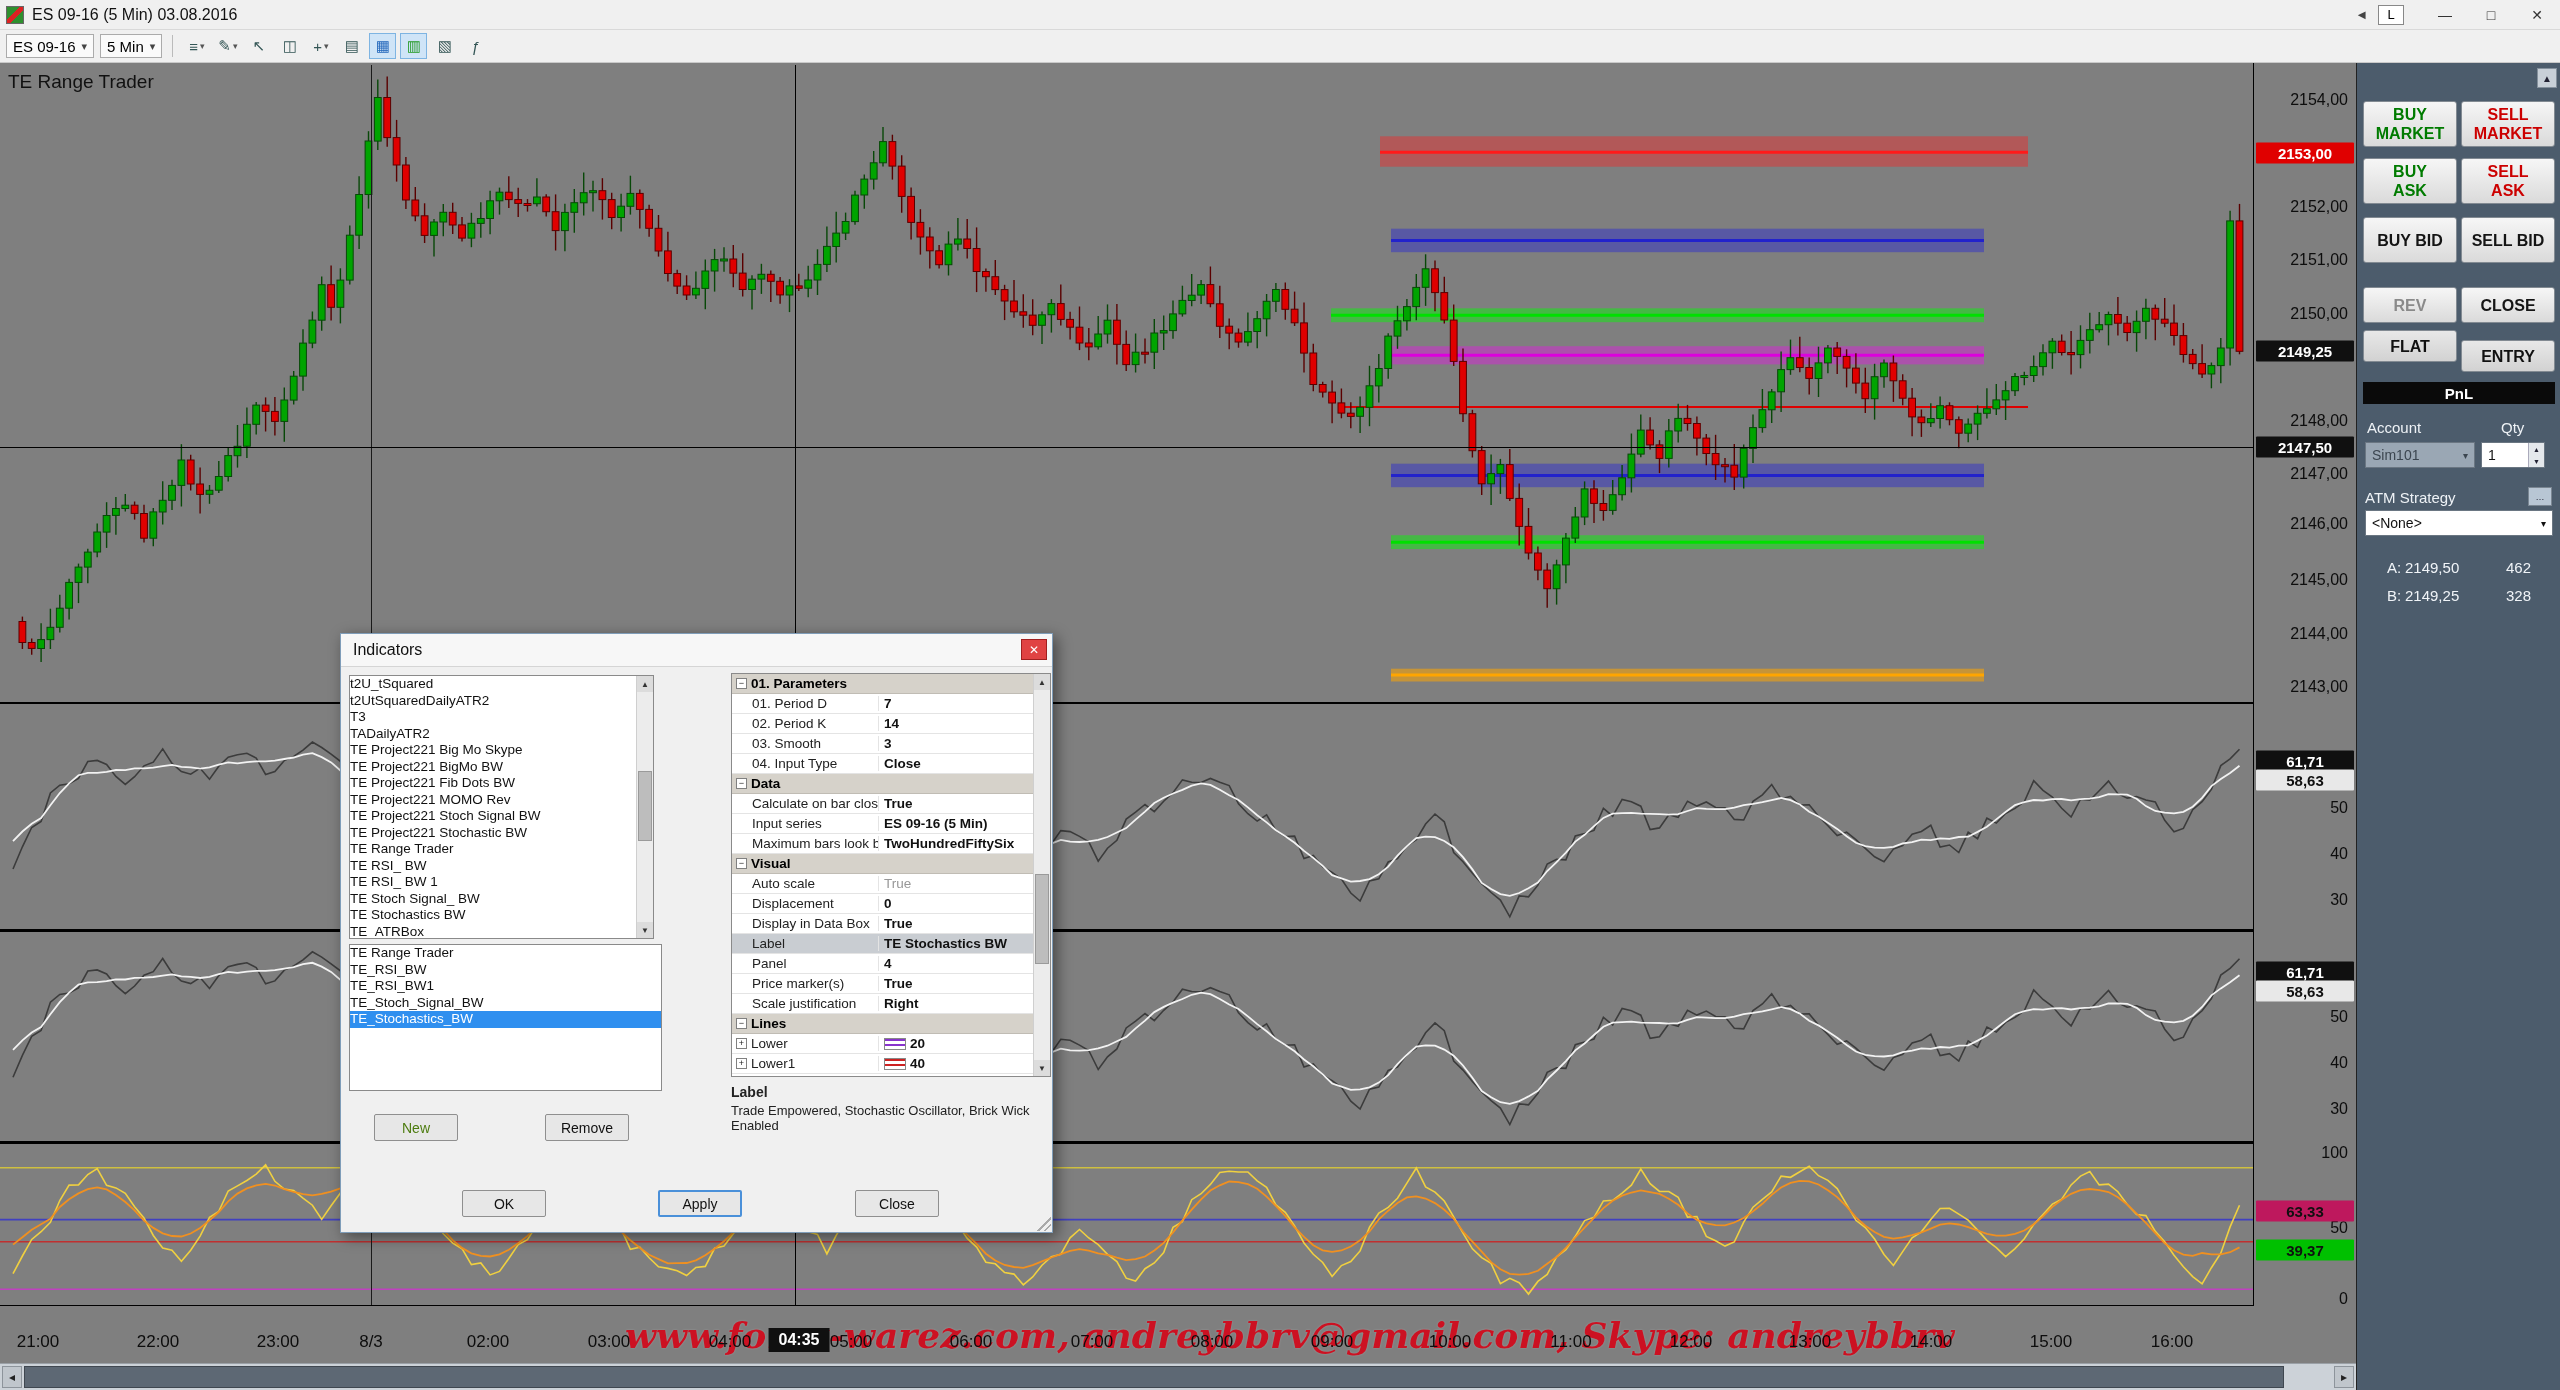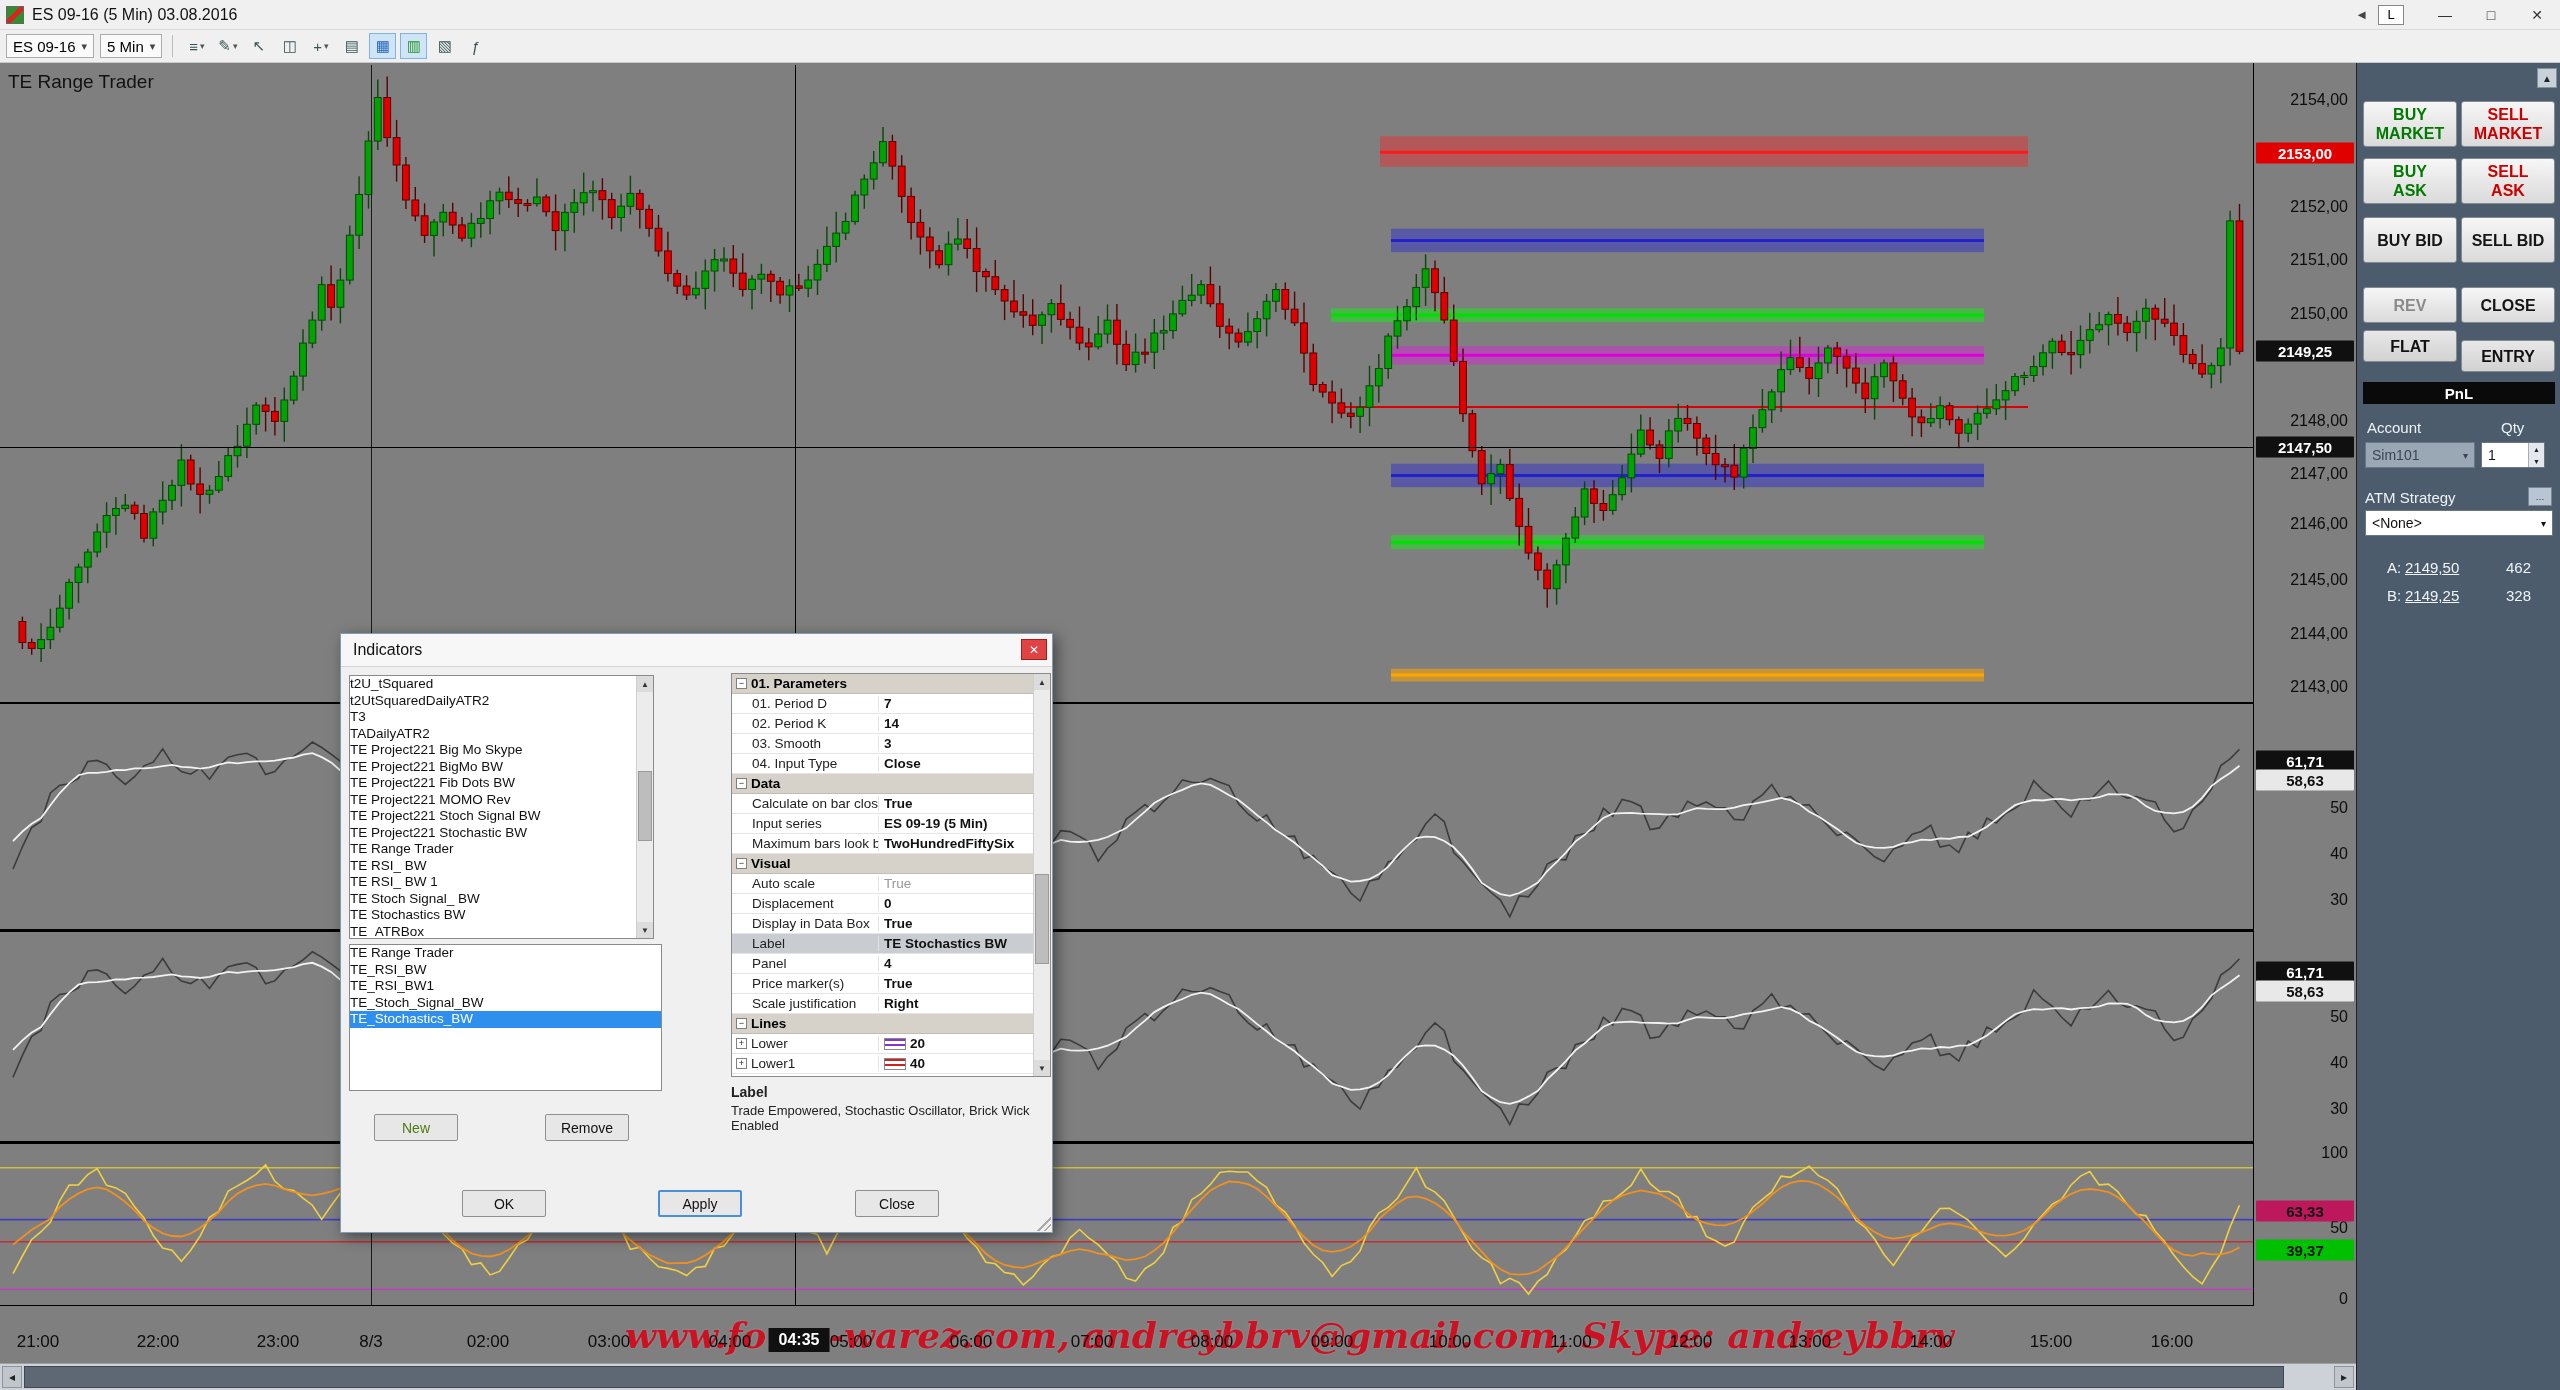--- a/index.html
+++ b/index.html
@@ -90,21 +90,21 @@
   .qty-spin{position:absolute;left:124px;top:379px;width:64px;height:26px;background:#fff;
     border:1px solid #6a7682;display:flex;}
   .qty-val{flex:1;font-size:14px;display:flex;align-items:center;padding-left:6px;color:#111;}
   .qty-arrows{width:16px;border-left:1px solid #aab;display:flex;flex-direction:column;}
   .qty-arrows div{flex:1;font-size:7px;display:flex;align-items:center;justify-content:center;
     background:#e4e8ec;color:#223;}
   .atm-btn{position:absolute;right:8px;top:424px;width:24px;height:19px;background:#b8c6d4;
     border:1px solid #7a8692;font-size:9px;display:flex;align-items:center;justify-content:center;color:#223;}
   .ab-row{position:absolute;left:0;width:204px;color:#f0f4f8;font-size:15px;display:flex;}
   .ab-row .lbl{margin-left:30px;width:18px;}
-  .ab-row .prc{width:72px;text-decoration:underline;}
+  .ab-row .prc{width:72px;}
   .ab-row .sz{margin-left:auto;margin-right:30px;}
 
   
   .dialog{position:absolute;left:340px;top:633px;width:713px;height:600px;background:#f0f0f0;
     border:1px solid #7f9db9;box-shadow:4px 4px 14px rgba(0,0,0,.45);z-index:50;font-size:15px;}
   .dlg-title{position:absolute;left:0;top:0;width:100%;height:33px;background:#f7f7f7;
     border-bottom:1px solid #d5d5d5;display:flex;align-items:center;padding-left:12px;font-size:16px;color:#111;}
   .dlg-close{position:absolute;right:5px;top:5px;width:26px;height:21px;background:#e04343;
     border:1px solid #a02020;color:#fff;font-size:12px;display:flex;align-items:center;justify-content:center;}
   .listbox{position:absolute;background:#fff;border:1px solid #8a8a8a;overflow:hidden;}
@@ -945,21 +945,21 @@
           </div>
           <div class="prow">
             <span class="plabel">Calculate on bar clos</span>
             <span class="pvalue">
               <span>True</span>
             </span>
           </div>
           <div class="prow">
             <span class="plabel">Input series</span>
             <span class="pvalue">
-              <span>ES 09-19 (5 Min)</span>
+              <span>ES 09-16 (5 Min)</span>
             </span>
           </div>
           <div class="prow">
             <span class="plabel">Maximum bars look b</span>
             <span class="pvalue">
               <span>TwoHundredFiftySix</span>
             </span>
           </div>
           <div class="prow phead">
             <span class="pmbox">−</span>

